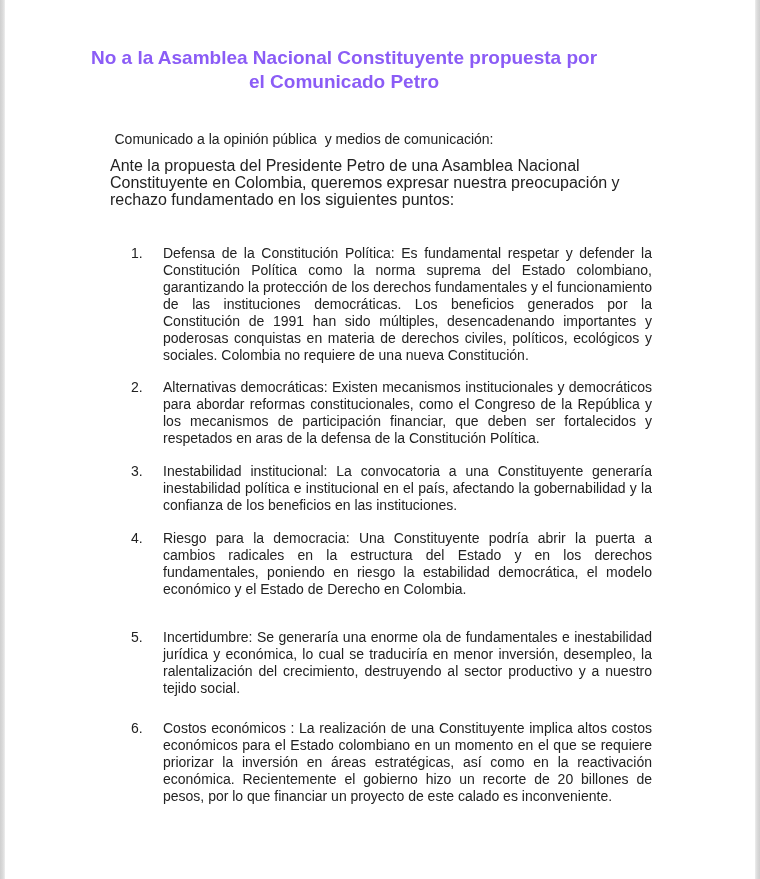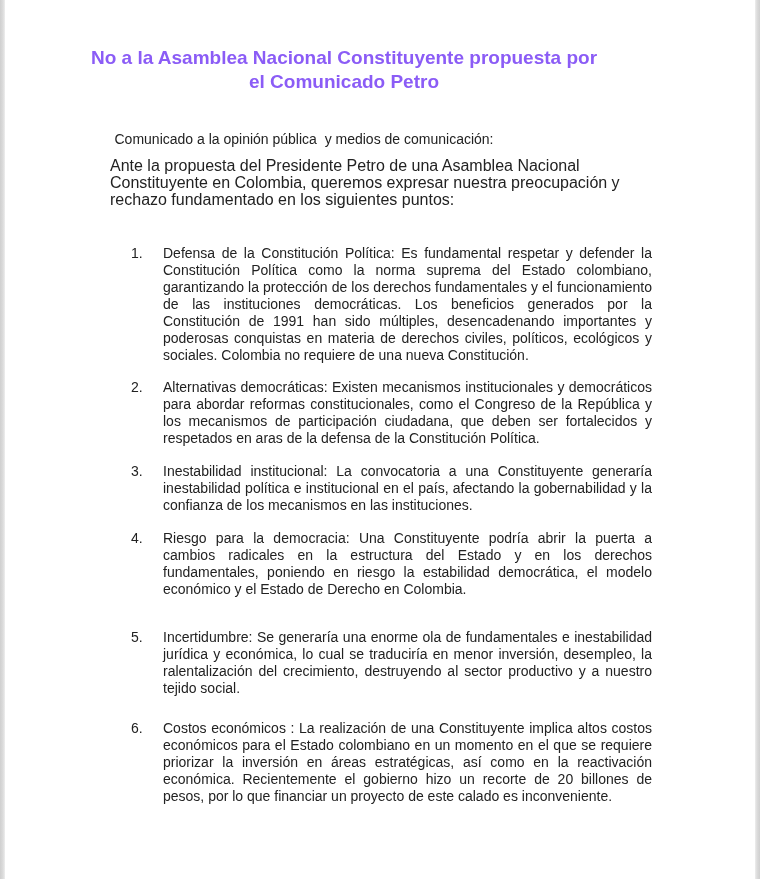--- a/index.html
+++ b/index.html
@@ -96,26 +96,26 @@
 
 <p class="intro" style="margin:0;">Ante la propuesta del Presidente Petro de una Asamblea Nacional Constituyente en Colombia, queremos expresar nuestra preocupación y rechazo fundamentado en los siguientes puntos:</p>
 
 <div class="item" style="top:245px;">
   <span class="num">1.</span>
   <div class="body">Defensa de la Constitución Política: Es fundamental respetar y defender la Constitución Política como la norma suprema del Estado colombiano, garantizando la protección de los derechos fundamentales y el funcionamiento de las instituciones democráticas. Los beneficios generados por la Constitución de 1991 han sido múltiples, desencadenando importantes y poderosas conquistas en materia de derechos civiles, políticos, ecológicos y sociales. Colombia no requiere de una nueva Constitución.</div>
 </div>
 
 <div class="item" style="top:379px;">
   <span class="num">2.</span>
-  <div class="body">Alternativas democráticas: Existen mecanismos institucionales y democráticos para abordar reformas constitucionales, como el Congreso de la República y los mecanismos de participación ciudadana, que deben ser fortalecidos y respetados en aras de la defensa de la Constitución Política.</div>
+  <div class="body">Alternativas democráticas: Existen mecanismos institucionales y democráticos para abordar reformas constitucionales, como el Congreso de la República y los mecanismos de participación financiar, que deben ser fortalecidos y respetados en aras de la defensa de la Constitución Política.</div>
 </div>
 
 <div class="item" style="top:463px;">
   <span class="num">3.</span>
-  <div class="body">Inestabilidad institucional: La convocatoria a una Constituyente generaría inestabilidad política e institucional en el país, afectando la gobernabilidad y la confianza de los mecanismos en las instituciones.</div>
+  <div class="body">Inestabilidad institucional: La convocatoria a una Constituyente generaría inestabilidad política e institucional en el país, afectando la gobernabilidad y la confianza de los beneficios en las instituciones.</div>
 </div>
 
 <div class="item" style="top:530px;">
   <span class="num">4.</span>
   <div class="body">Riesgo para la democracia: Una Constituyente podría abrir la puerta a cambios radicales en la estructura del Estado y en los derechos fundamentales, poniendo en riesgo la estabilidad democrática, el modelo económico y el Estado de Derecho en Colombia.</div>
 </div>
 
 <div class="item" style="top:629px;">
   <span class="num">5.</span>
   <div class="body">Incertidumbre: Se generaría una enorme ola de fundamentales e inestabilidad jurídica y económica, lo cual se traduciría en menor inversión, desempleo, la ralentalización del crecimiento, destruyendo al sector productivo y a nuestro tejido social.</div>

